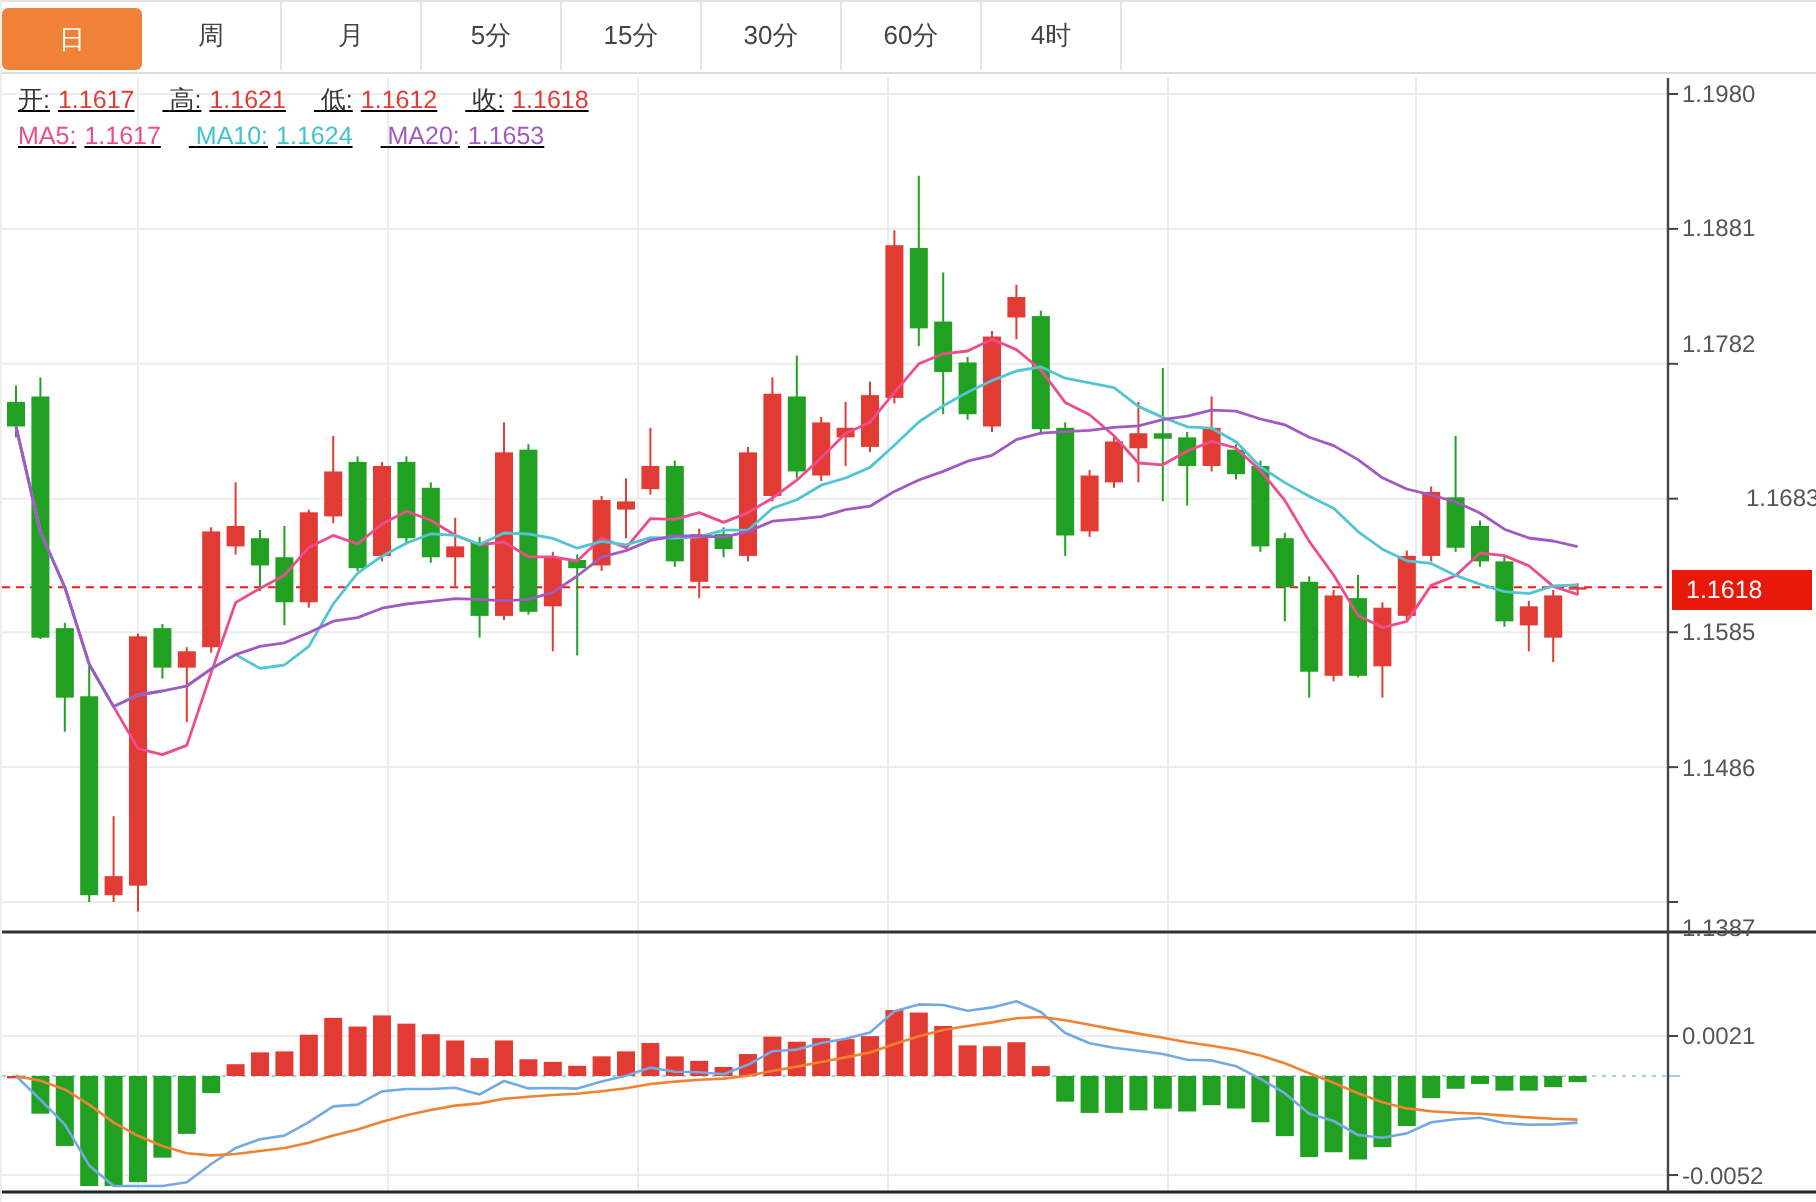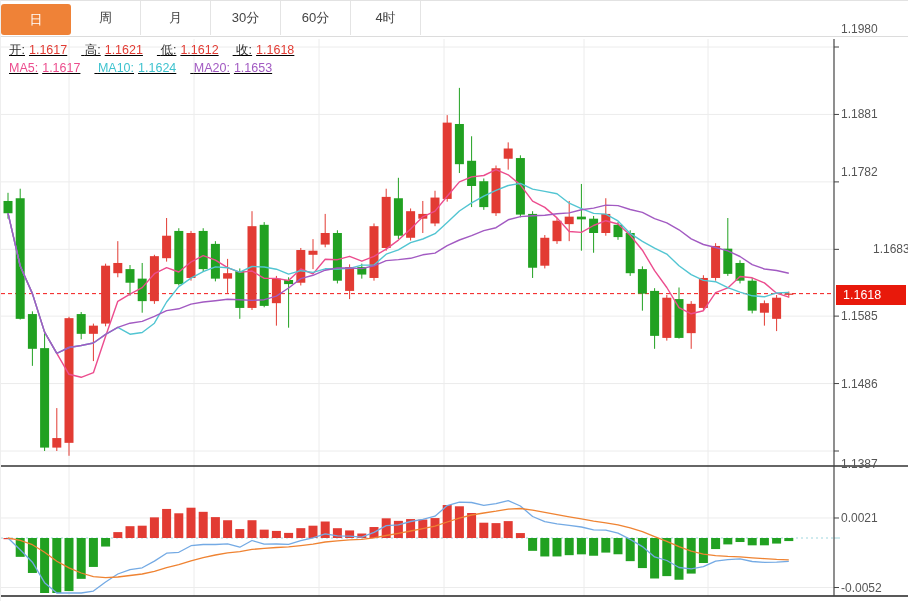--- a/index.html
+++ b/index.html
@@ -40,20 +40,22 @@
 </style>
 </head>
 <body>
 
 <div id="app">
 
   <div id="tabbar">
     <div class="tab active">日</div>
     <div class="tab">周</div>
     <div class="tab">月</div>
+    <div class="tab">5分</div>
+    <div class="tab">15分</div>
     <div class="tab">30分</div>
     <div class="tab">60分</div>
     <div class="tab">4时</div>
   </div>
 
   <svg id="chart-svg" width="908" height="566">
       <line x1="68" y1="3" x2="68" y2="560" stroke="#ececec" stroke-width="1"></line>
       <line x1="193" y1="3" x2="193" y2="560" stroke="#ececec" stroke-width="1"></line>
       <line x1="318" y1="3" x2="318" y2="560" stroke="#ececec" stroke-width="1"></line>
       <line x1="443" y1="3" x2="443" y2="560" stroke="#ececec" stroke-width="1"></line>
@@ -293,21 +295,21 @@
   </div>
 
   <div class="inforow" id="row-ma">
     <span class="ma5">MA5:</span><span class="ma5 gap">1.1617</span>
     <span class="ma10">MA10:</span><span class="ma10 gap">1.1624</span>
     <span class="ma20">MA20:</span><span class="ma20">1.1653</span>
   </div>
 
 
   <div id="gutter">
-      <div class="axis-label" style="top: 28px; text-align: right;">1.1980</div>
+      <div class="axis-label" style="top: 46px; text-align: right;">1.1980</div>
       <div class="axis-label" style="top: 113.449px;">1.1881</div>
       <div class="axis-label" style="top: 171px;">1.1782</div>
       <div class="axis-label" style="top: 248.346px; margin-left: 32px;">1.1683</div>
       <div class="axis-label" style="top: 315.113px;">1.1585</div>
       <div class="axis-label" style="top: 382.562px;">1.1486</div>
       <div class="axis-label" style="top: 463px;">1.1387</div>
       <div class="axis-label" style="top: 517px;">0.0021</div>
       <div class="axis-label" style="top: 586.525px;">-0.0052</div>
     </div>
 

